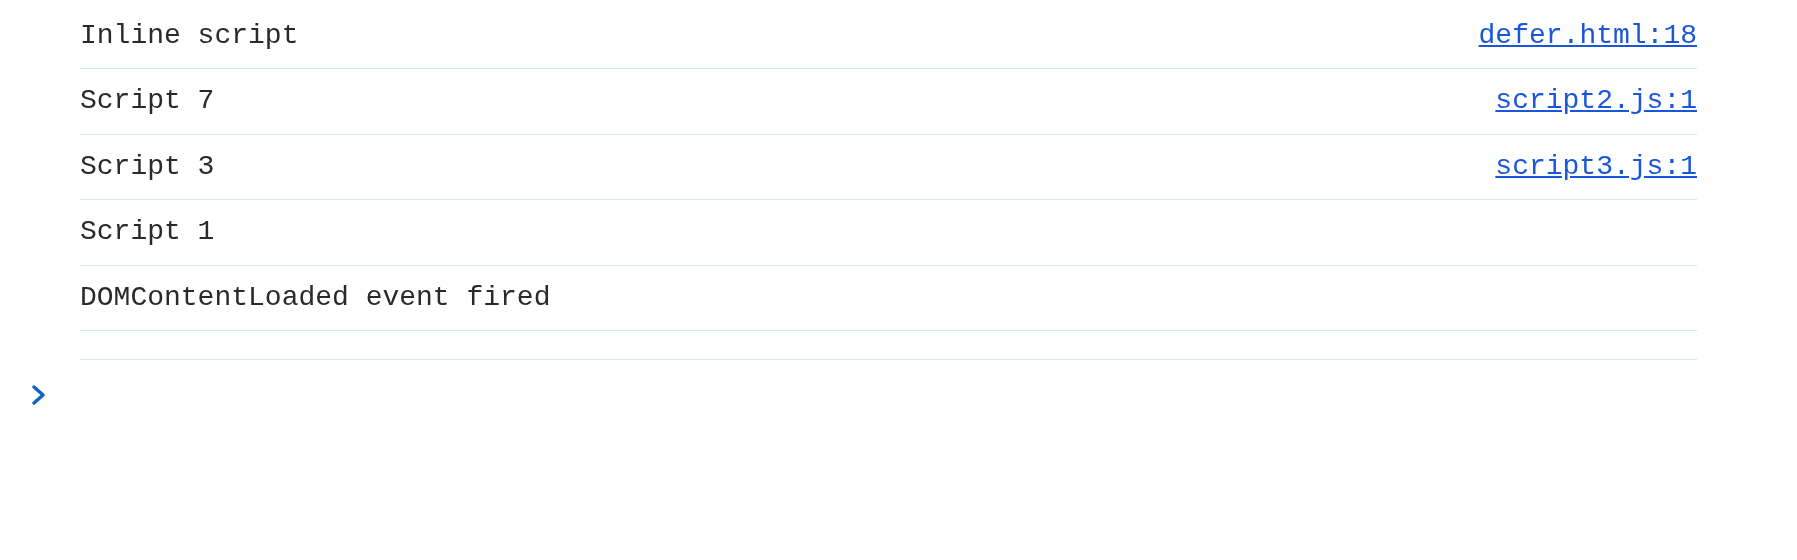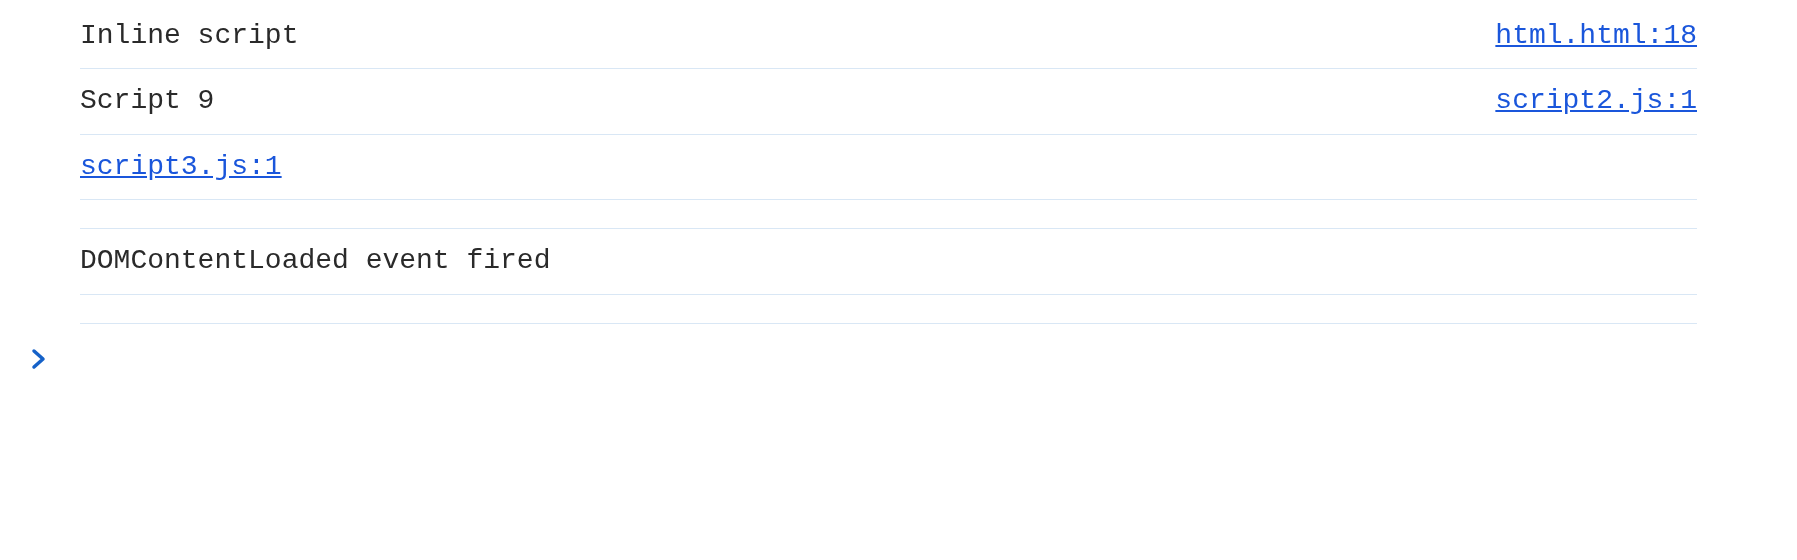--- a/index.html
+++ b/index.html
@@ -46,30 +46,32 @@
       font-weight: bold;
       font-size: 30px;
     }
   </style>
 </head>
 <body>
 
 <div class="console-container">
   <div class="log-row">
     <span class="log-message">Inline script</span>
-    <span class="log-source">html.html:18</span>
+    <span class="log-source">defer.html:18</span>
   </div>
   <div class="log-row">
-    <span class="log-message">Script 9</span>
+    <span class="log-message">Script 7</span>
     <span class="log-source">script2.js:1</span>
   </div>
   <div class="log-row">
+    <span class="log-message">Script 3</span>
     <span class="log-source">script3.js:1</span>
   </div>
   <div class="log-row">
+    <span class="log-message">Script 1</span>
   </div>
   <div class="log-row">
     <span class="log-message">DOMContentLoaded event fired</span>
   </div>
   <div class="log-row">
   </div>
 </div>
 
 <div class="prompt-row">
   <span class="prompt-chevron">

